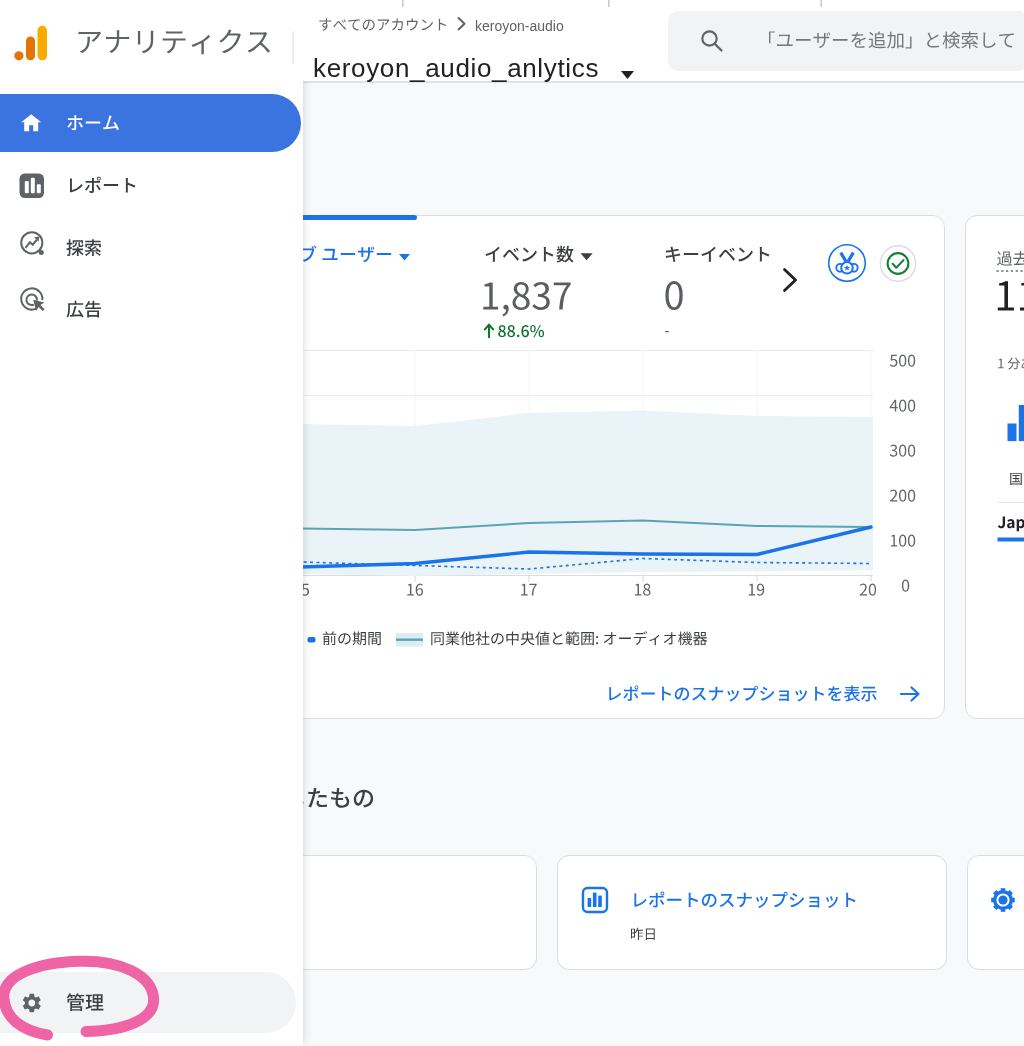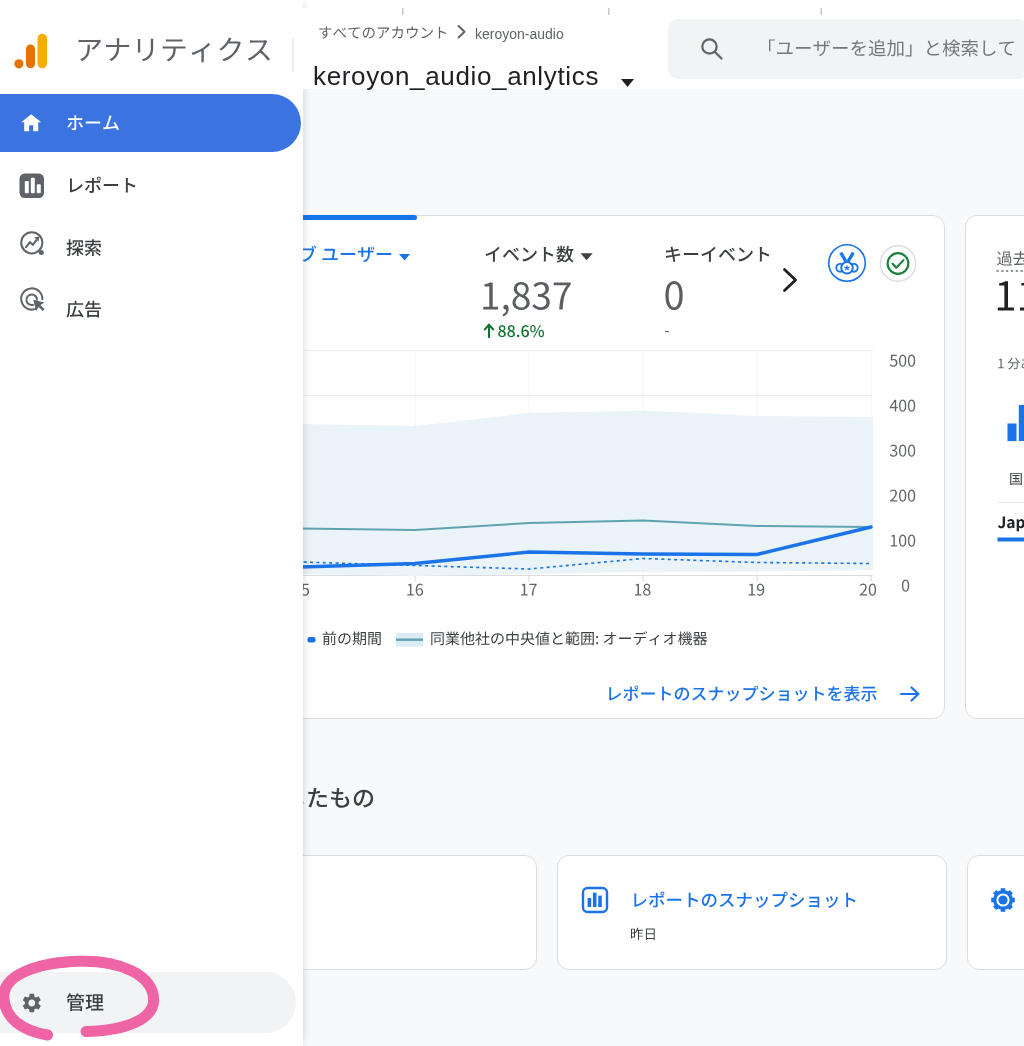--- a/index.html
+++ b/index.html
@@ -9,21 +9,21 @@
 #bigcard{left:146px;top:215px;width:799px;height:504px}
 #rtcard{left:965px;top:215px;width:300px;height:504px;border-radius:12px 0 0 12px}
 #bcardA{left:146px;top:855px;width:391px;height:115px}
 #bcardB{left:557px;top:855px;width:390px;height:115px}
 #bcardC{left:967px;top:855px;width:300px;height:115px;border-radius:12px 0 0 12px}
 #mainsvg,#annot{left:0;top:0;width:1024px;height:1046px;pointer-events:none}
 #sidebar{left:0;top:0;width:303px;height:1046px;background:#fff;box-shadow:3px 0 8px -3px rgba(60,64,67,.22)}
 #homepill{left:0;top:94px;width:301px;height:58px;background:#3b74e0;border-radius:0 29px 29px 0}
 #adminpill{left:0;top:972px;width:296px;height:61px;background:#f1f3f4;border-radius:0 30.5px 30.5px 0}
 #sidesvg{left:0;top:0;width:303px;height:1046px}
-#header{left:0;top:8px;width:838px;height:84px;background:none}
+#header{left:0;top:0;width:838px;height:84px;background:none}
 #headsvg{left:0;top:0;width:1024px;height:84px}
 text{font-family:"Liberation Sans",sans-serif}
 </style></head><body>
 <div id="page">
 <div id="mainbg" class="abs"></div>
 <div class="abs" style="left:303px;top:81px;width:721px;height:1.5px;background:#e0e2e6"></div>
 <div id="bigcard" class="abs card"></div>
 <div id="rtcard" class="abs card"></div>
 <div id="bcardA" class="abs card"></div>
 <div id="bcardB" class="abs card"></div>

